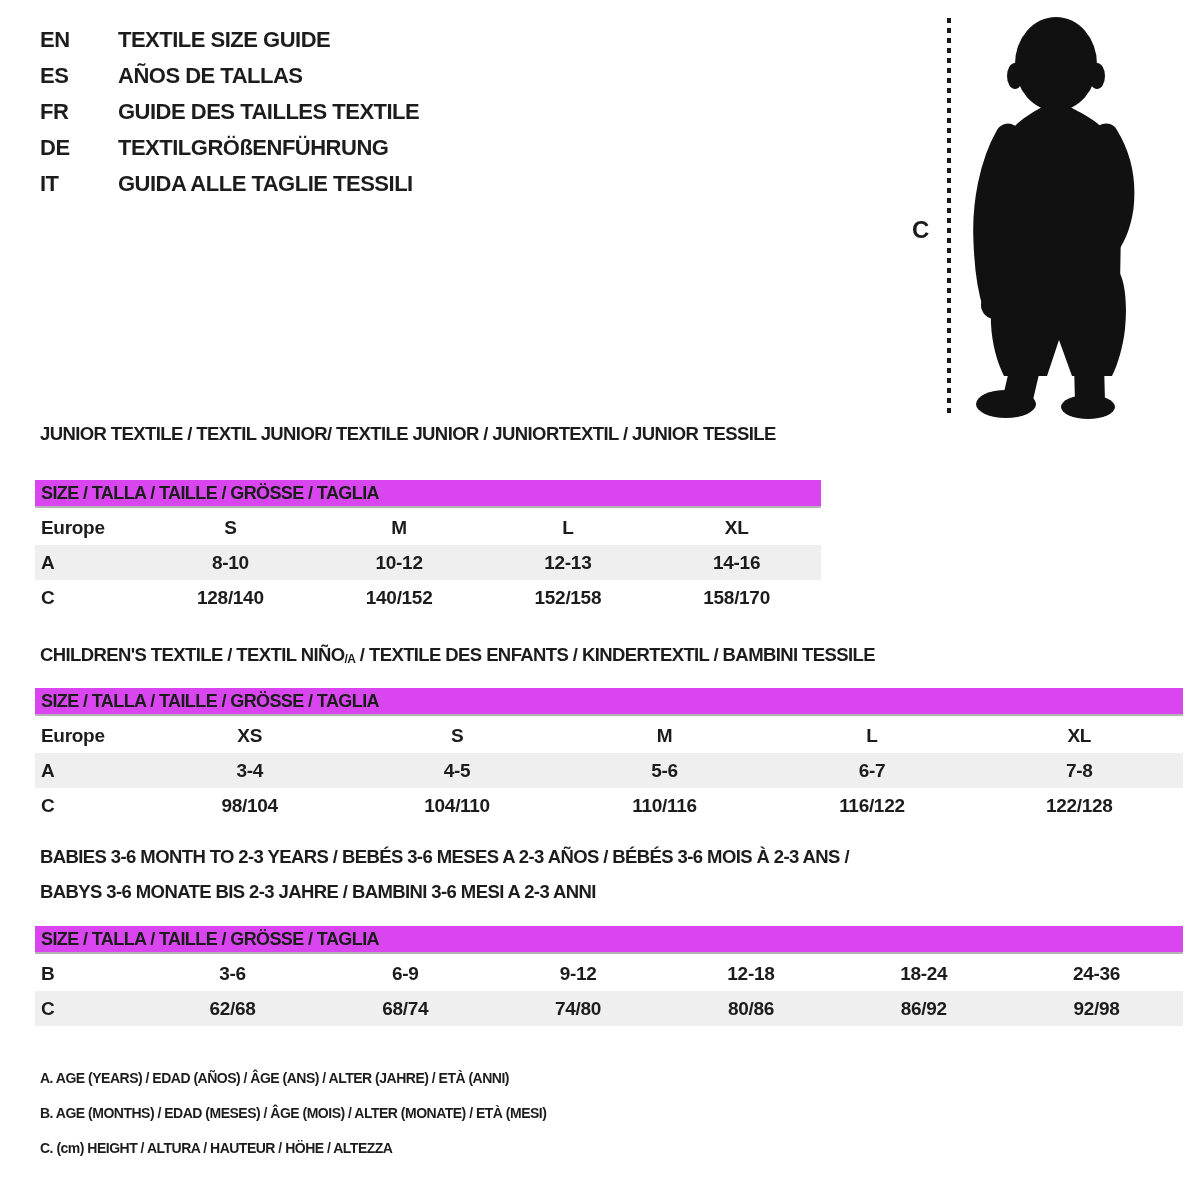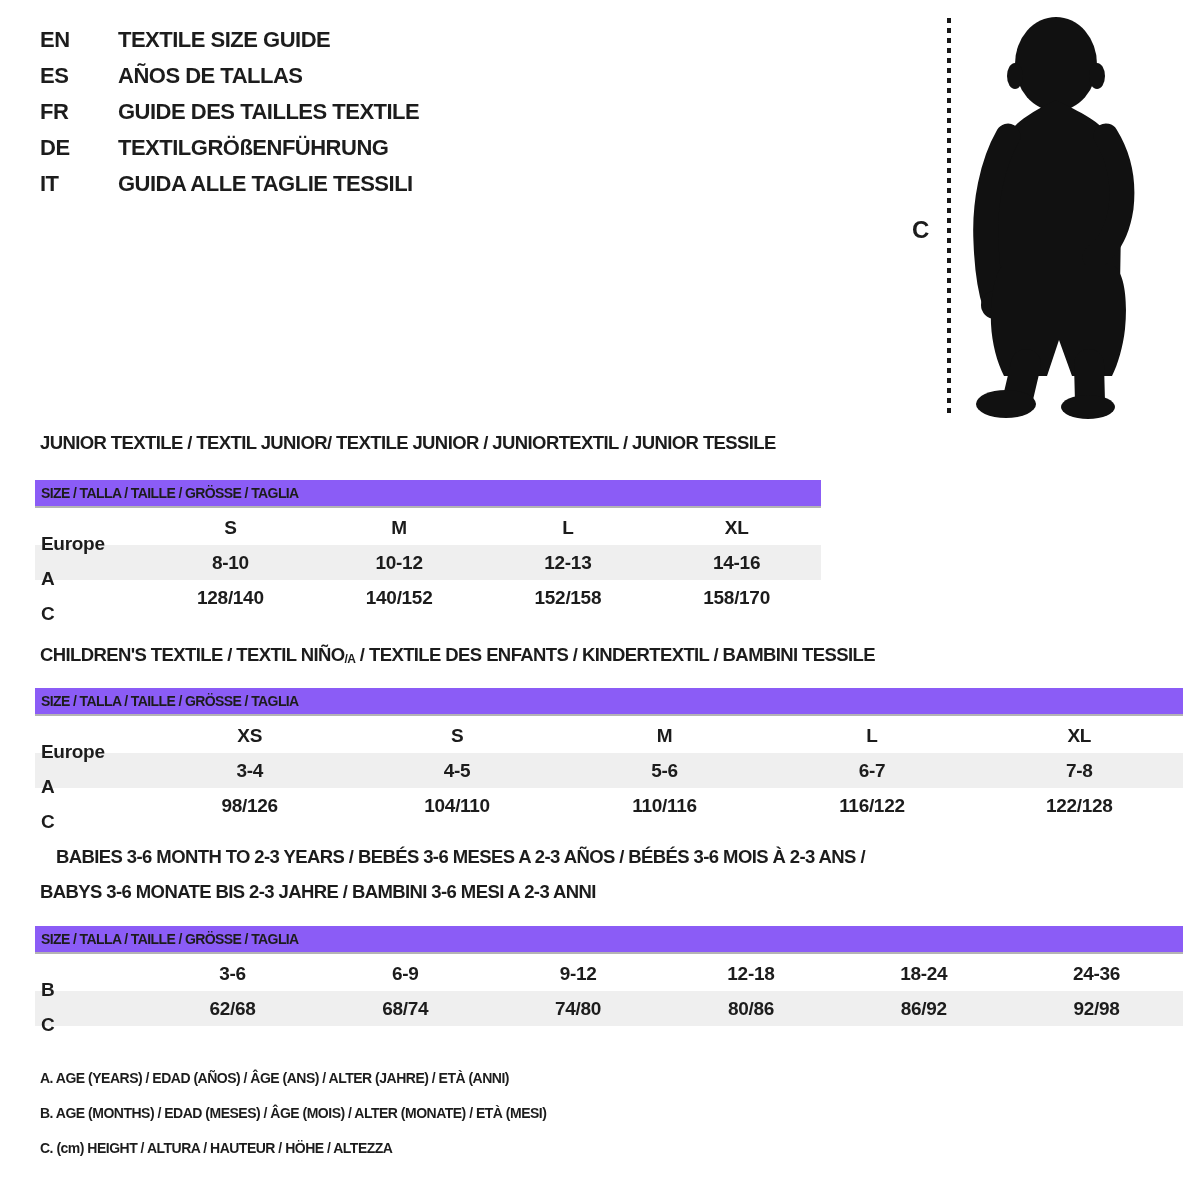--- a/index.html
+++ b/index.html
@@ -23,26 +23,26 @@
   .c-label{left:912px;top:216px;font-size:24px;letter-spacing:-0.5px;}
   .silhouette{left:962px;top:14px;width:178px;height:406px;}
 
   
   .sec-title{font-size:18.5px;letter-spacing:-0.6px;white-space:nowrap;}
   .sub{font-size:12px;position:relative;top:2px;}
 
   
   .size-table{position:absolute;font-size:19px;letter-spacing:-0.3px;}
   .size-bar{
-    height:26px;line-height:26px;background:#8b5cf6;border-bottom:2px solid #b4b4b4;
-    margin-bottom:2px;padding-left:6px;font-size:14px;letter-spacing:-0.6px;white-space:nowrap;
+    height:26px;line-height:26px;background:#d946ef;border-bottom:2px solid #b4b4b4;
+    margin-bottom:2px;padding-left:6px;font-size:18px;letter-spacing:-0.6px;white-space:nowrap;
   }
   .trow{display:flex;height:35px;line-height:35px;}
   .trow.stripe{background:#efefef;}
-  .tlabel{width:105px;flex:0 0 105px;padding-left:6px;text-align:left;margin-top:16px;}
+  .tlabel{width:105px;flex:0 0 105px;padding-left:6px;text-align:left;}
   .tcell{flex:1;text-align:center;}
 
   
   .legend{left:40px;top:1070px;}
   .legend-line{height:35px;font-size:14px;letter-spacing:-0.5px;white-space:nowrap;}
 </style>
 </head>
 <body>
 
 <div class="abs lang-list">
@@ -80,21 +80,21 @@
     <circle cx="33" cy="291" r="14"></circle>
     <path d="M144,122 C157,143 162,168 159,194 C156,214 148,232 133,243" stroke="#111111" stroke-width="25" fill="none" stroke-linecap="round"></path>
     <path d="M40,252 L152,252 C162,258 166,285 163,315 C161,333 156,350 150,362 L110,362 L97,326 L85,362 L42,362 C35,348 30,330 29,310 C28,285 32,262 40,252 Z"></path>
     <path d="M64,350 L56,384" stroke="#111111" stroke-width="30" fill="none" stroke-linecap="round"></path>
     <path d="M127,350 L128,388" stroke="#111111" stroke-width="30" fill="none" stroke-linecap="round"></path>
     <ellipse cx="44" cy="390" rx="30" ry="14"></ellipse>
     <ellipse cx="126" cy="393" rx="27" ry="12"></ellipse>
   </g>
 </svg>
 
-<div class="abs sec-title" style="left:40px;top:432px;">JUNIOR TEXTILE / TEXTIL JUNIOR/ TEXTILE JUNIOR / JUNIORTEXTIL / JUNIOR TESSILE</div>
+<div class="abs sec-title" style="left:40px;top:423px;">JUNIOR TEXTILE / TEXTIL JUNIOR/ TEXTILE JUNIOR / JUNIORTEXTIL / JUNIOR TESSILE</div>
 <div class="size-table" style="left:35px;top:480px;width:786px;">
   <div class="size-bar">SIZE / TALLA / TAILLE / GRÖSSE / TAGLIA</div>
   <div class="trow">
     <span class="tlabel">Europe</span>
     <span class="tcell">S</span>
     <span class="tcell">M</span>
     <span class="tcell">L</span>
     <span class="tcell">XL</span>
   </div>
   <div class="trow stripe">
@@ -129,29 +129,29 @@
   <div class="trow stripe">
     <span class="tlabel">A</span>
     <span class="tcell">3-4</span>
     <span class="tcell">4-5</span>
     <span class="tcell">5-6</span>
     <span class="tcell">6-7</span>
     <span class="tcell">7-8</span>
   </div>
   <div class="trow">
     <span class="tlabel">C</span>
-    <span class="tcell">98/126</span>
+    <span class="tcell">98/104</span>
     <span class="tcell">104/110</span>
     <span class="tcell">110/116</span>
     <span class="tcell">116/122</span>
     <span class="tcell">122/128</span>
   </div>
 </div>
 
-<div class="abs sec-title" style="left:56px;top:846px;">BABIES 3-6 MONTH TO 2-3 YEARS / BEBÉS 3-6 MESES A 2-3 AÑOS / BÉBÉS 3-6 MOIS À 2-3 ANS /</div>
+<div class="abs sec-title" style="left:40px;top:846px;">BABIES 3-6 MONTH TO 2-3 YEARS / BEBÉS 3-6 MESES A 2-3 AÑOS / BÉBÉS 3-6 MOIS À 2-3 ANS /</div>
 <div class="abs sec-title" style="left:40px;top:881px;text-align:center;">BABYS 3-6 MONATE BIS 2-3 JAHRE / BAMBINI 3-6 MESI A 2-3 ANNI</div>
 <div class="size-table" style="left:35px;top:926px;width:1148px;">
   <div class="size-bar">SIZE / TALLA / TAILLE / GRÖSSE / TAGLIA</div>
   <div class="trow">
     <span class="tlabel">B</span>
     <span class="tcell">3-6</span>
     <span class="tcell">6-9</span>
     <span class="tcell">9-12</span>
     <span class="tcell">12-18</span>
     <span class="tcell">18-24</span>

